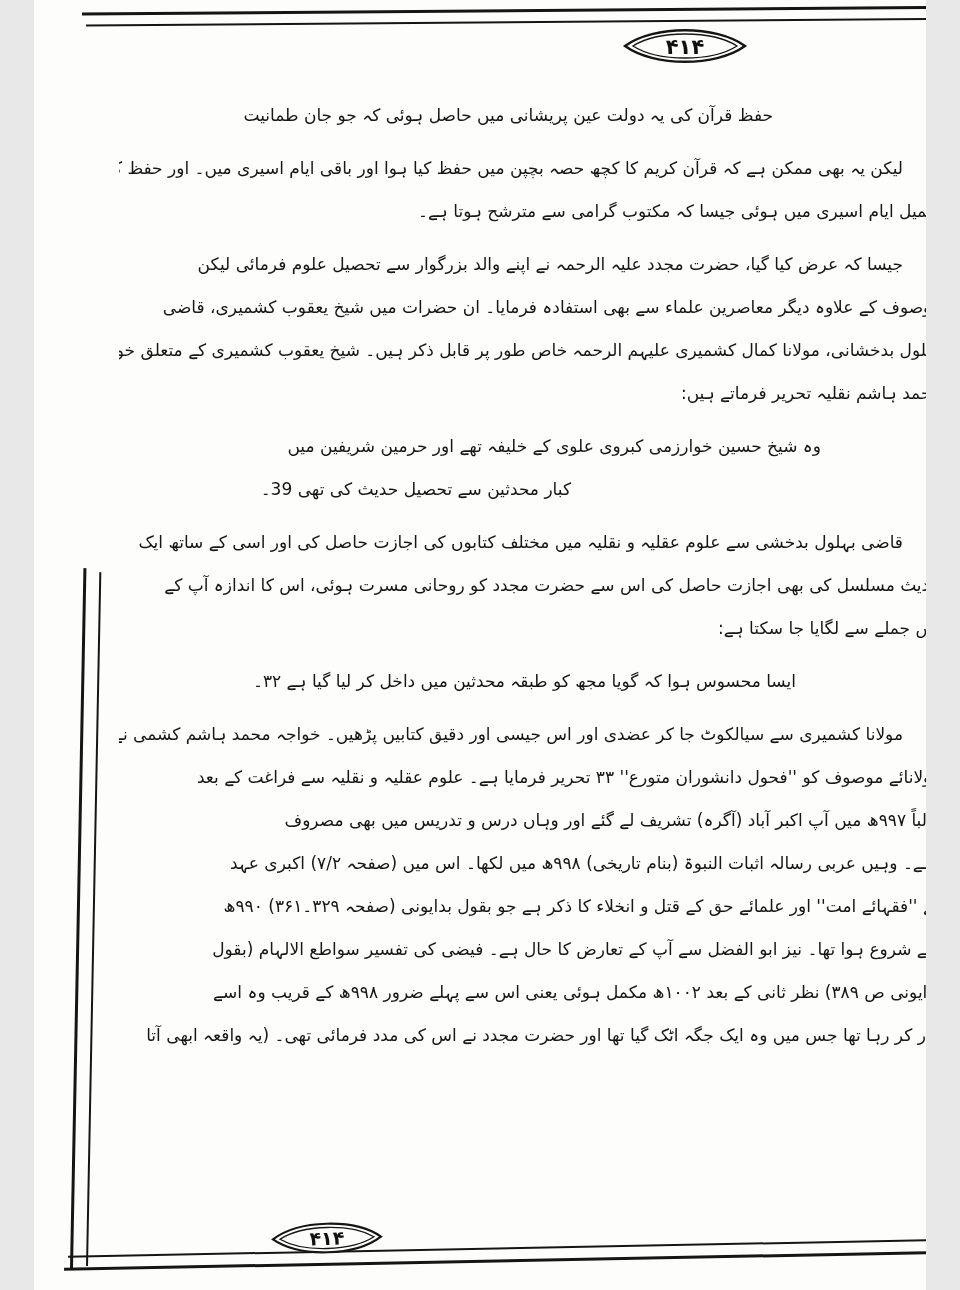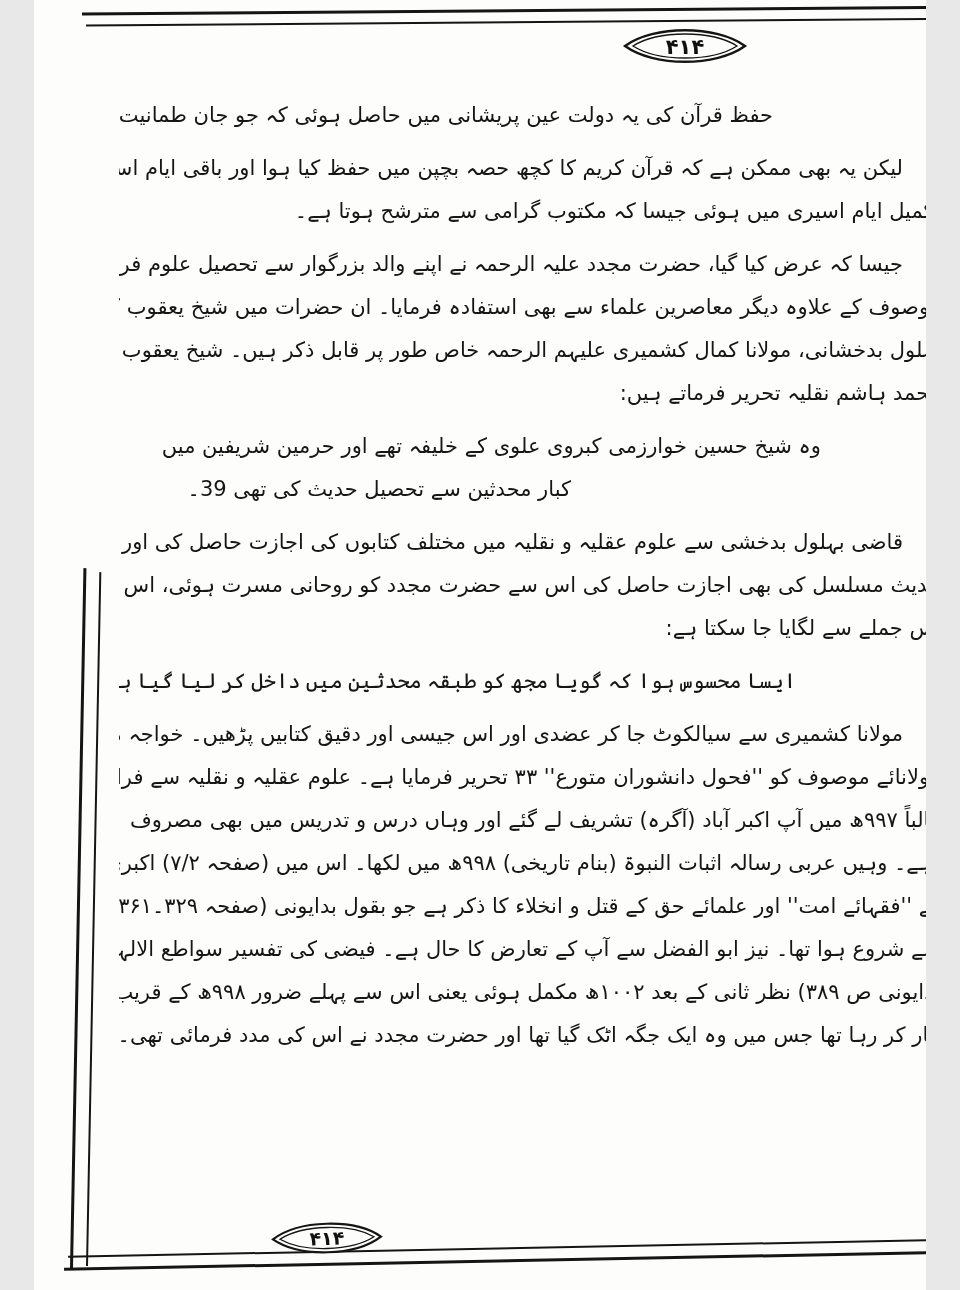--- a/index.html
+++ b/index.html
@@ -45,32 +45,32 @@
   }
 
   
   .urdu-text {
     position: absolute;
     left: 85px;
     top: 94px;
     width: 822px;
     direction: rtl;
     color: #161616;
-    font-size: 21px;
+    font-size: 17px;
     line-height: 43px;
     overflow: hidden;
   }
   .line {
     text-align: right;
     white-space: nowrap;
   }
   .pgap  { margin-top: 10px; }
   .mr38  { margin-right: 38px; }
   .mr135 { margin-right: 120px; }
-  .mr145 { margin-right: 145px; font-family: Liberation Serif, serif; }
+  .mr145 { margin-right: 145px; }
   .mr168 { margin-right: 168px; }
   .mr370 { margin-right: 370px; }
   .mr668 { margin-right: 668px; }
 </style>
 </head>
 <body>
 
 <div class="page">
 
   <div class="rule border-top-outer"></div>

